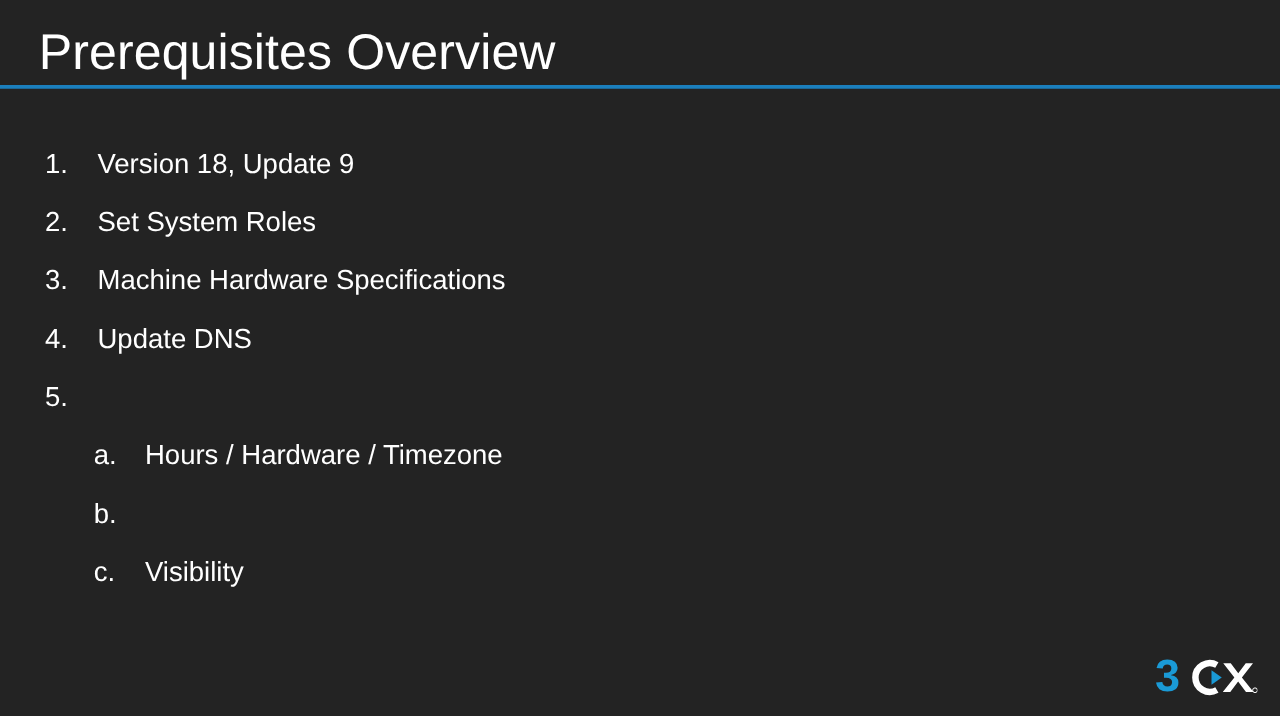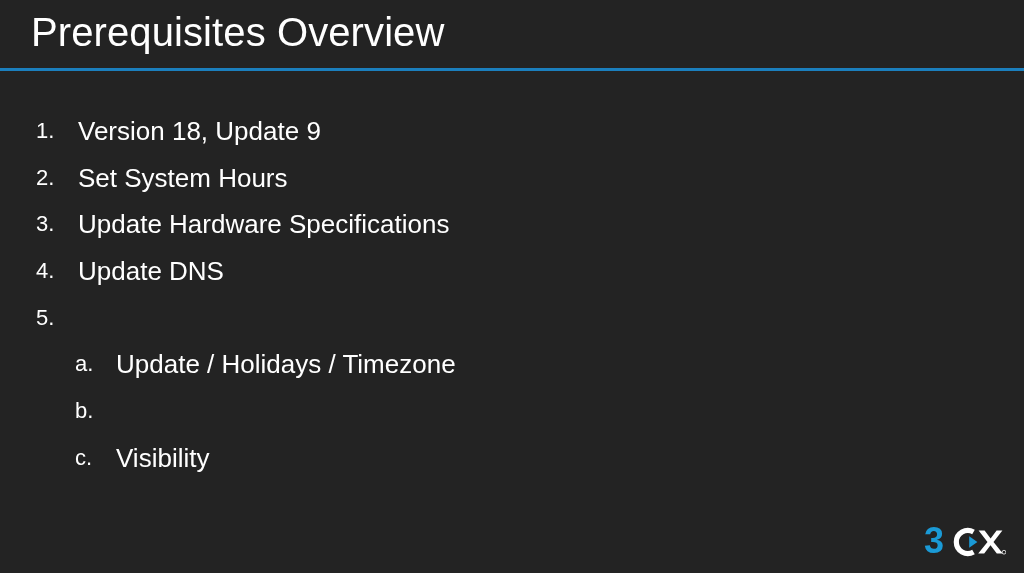--- a/index.html
+++ b/index.html
@@ -25,21 +25,21 @@
   .title-area {
     position: absolute;
     left: 0;
     top: 0;
     width: 1024px;
     height: 71px;
   }
   .slide-title {
     position: absolute;
     left: 31px;
-    top: 8px;
+    top: 18px;
     font-size: 40px;
     line-height: 48px;
     color: #ffffff;
     font-weight: 400;
     letter-spacing: 0.1px;
     white-space: nowrap;
   }
   .title-rule {
     position: absolute;
     left: 0;
@@ -66,21 +66,21 @@
   .list-item .marker {
     display: inline-block;
     color: #ffffff;
     font-size: 22px;
     line-height: 26px;
     text-align: left;
   }
   .list-item .item-text {
     display: inline-block;
     color: #ffffff;
-    font-size: 26px;
+    font-size: 22px;
     line-height: 26px;
   }
 
   
   .level-1 .marker {
     margin-left: 36px;
     width: 42px;
   }
   
   .level-2 .marker {
@@ -122,40 +122,40 @@
 
   <div class="body-list">
 
     <div class="list-item level-1">
       <span class="marker">1.</span>
       <span class="item-text">Version 18, Update 9</span>
     </div>
 
     <div class="list-item level-1">
       <span class="marker">2.</span>
-      <span class="item-text">Set System Hours</span>
+      <span class="item-text">Set System Roles</span>
     </div>
 
     <div class="list-item level-1">
       <span class="marker">3.</span>
-      <span class="item-text">Update Hardware Specifications</span>
+      <span class="item-text">Machine Hardware Specifications</span>
     </div>
 
     <div class="list-item level-1">
       <span class="marker">4.</span>
       <span class="item-text">Update DNS</span>
     </div>
 
     <div class="list-item level-1">
       <span class="marker">5.</span>
     </div>
 
     <div class="list-item level-2">
       <span class="marker">a.</span>
-      <span class="item-text">Update / Holidays / Timezone</span>
+      <span class="item-text">Hours / Hardware / Timezone</span>
     </div>
 
     <div class="list-item level-2">
       <span class="marker">b.</span>
     </div>
 
     <div class="list-item level-2">
       <span class="marker">c.</span>
       <span class="item-text">Visibility</span>
     </div>

